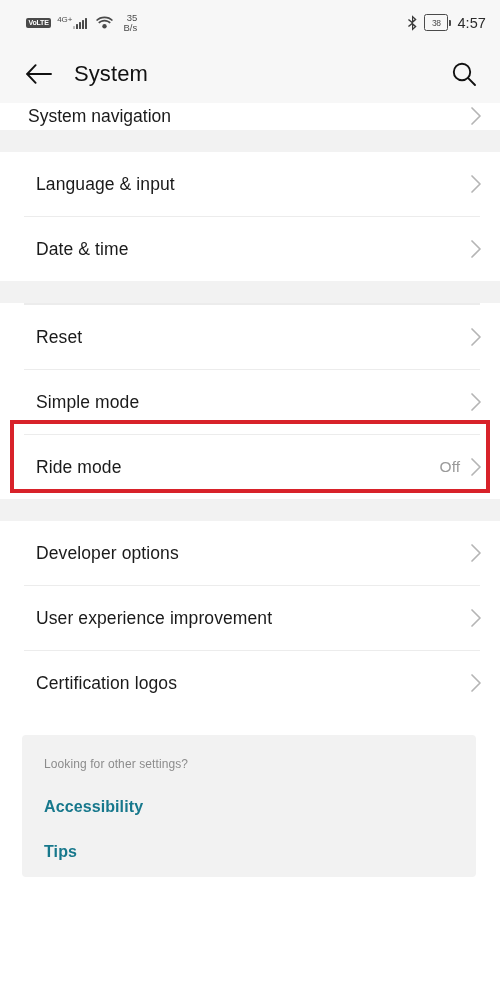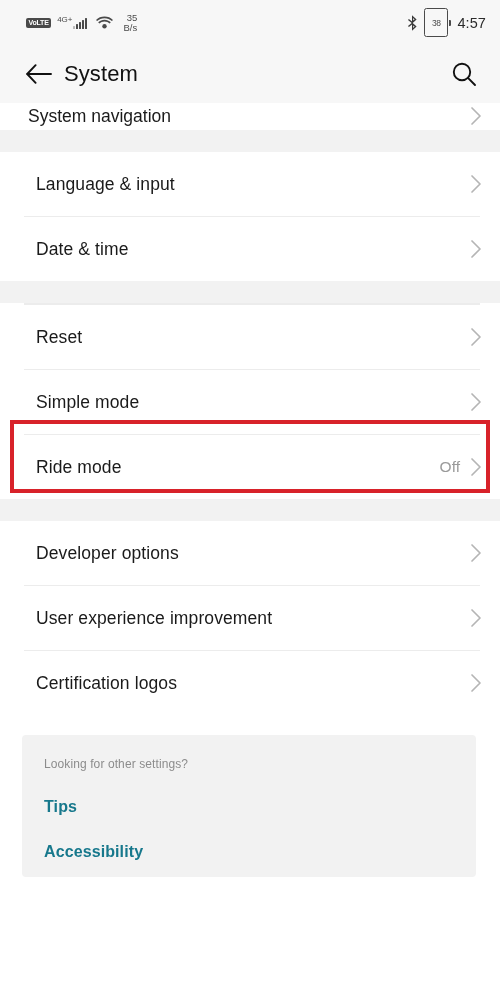--- a/index.html
+++ b/index.html
@@ -38,38 +38,38 @@
   .wifi-ic { margin-left:5px; display:flex; align-items:center; }
   .rate { margin-left:6px; line-height:1.05; font-size:9.5px; color:#4a4a4a; }
   .rate .r1 { display:block;text-align:right; }
   .rate .r2 { display:block; }
   .sb-right { margin-left:auto; display:flex; align-items:center; gap:6px; }
   .bt-ic { display:flex; align-items:center; }
   .battery {
     display:flex; align-items:center;
   }
   .bat-body {
-    width:24px; height:29px; border:1.3px solid #4a4a4a; border-radius:2.5px;
+    width:24px; height:17px; border:1.3px solid #4a4a4a; border-radius:2.5px;
     display:flex; align-items:center; justify-content:center;
     font-size:8.5px; color:#4a4a4a; font-weight:500; letter-spacing:-0.3px;
   }
   .bat-cap { width:2px; height:6px; background:#4a4a4a; border-radius:0 1px 1px 0; margin-left:1px; }
   .clock { font-size:14.5px; color:#2b2b2b; letter-spacing:0.1px; }
 
   
   .appbar {
     position:relative; height:58px; width:100%;
     background:#f7f7f7;
     display:flex; align-items:center;
     padding:0 18px 0 22px;
   }
   .back-btn { width:34px; height:34px; display:flex; align-items:center; justify-content:center; cursor:pointer; }
   .page-title {
     font-size:22px; color:#121212; font-weight:500;
-    margin-left:8px; letter-spacing:0.1px;
+    margin-left:18px; letter-spacing:0.1px;
   }
   .search-btn { margin-left:auto; width:36px; height:36px; display:flex; align-items:center; justify-content:center; cursor:pointer; }
 
   
   .scroll { position:relative; width:100%; height:890px; background:#ffffff; overflow:hidden; }
 
   .group { background:#ffffff; }
   .gap { height:22px; background:#f2f2f2; }
 
   .row {
@@ -284,21 +284,21 @@
         <span class="chev">
           <svg width="12" height="20" viewBox="0 0 12 20">
               <path d="M2 2 L10 10 L2 18" fill="none" stroke="#b5b5b5" stroke-width="1.7" stroke-linecap="round" stroke-linejoin="round"></path>
             </svg>
         </span>
       </div>
     </div>
 
     <div class="footer-card">
       <div class="fc-title">Looking for other settings?</div>
+      <a class="fc-link">Accessibility</a>
       <a class="fc-link">Tips</a>
-      <a class="fc-link">Accessibility</a>
     </div>
 
   </div>
 
   <div class="highlight-box"></div>
 
 </div>
 
 </body></html>

